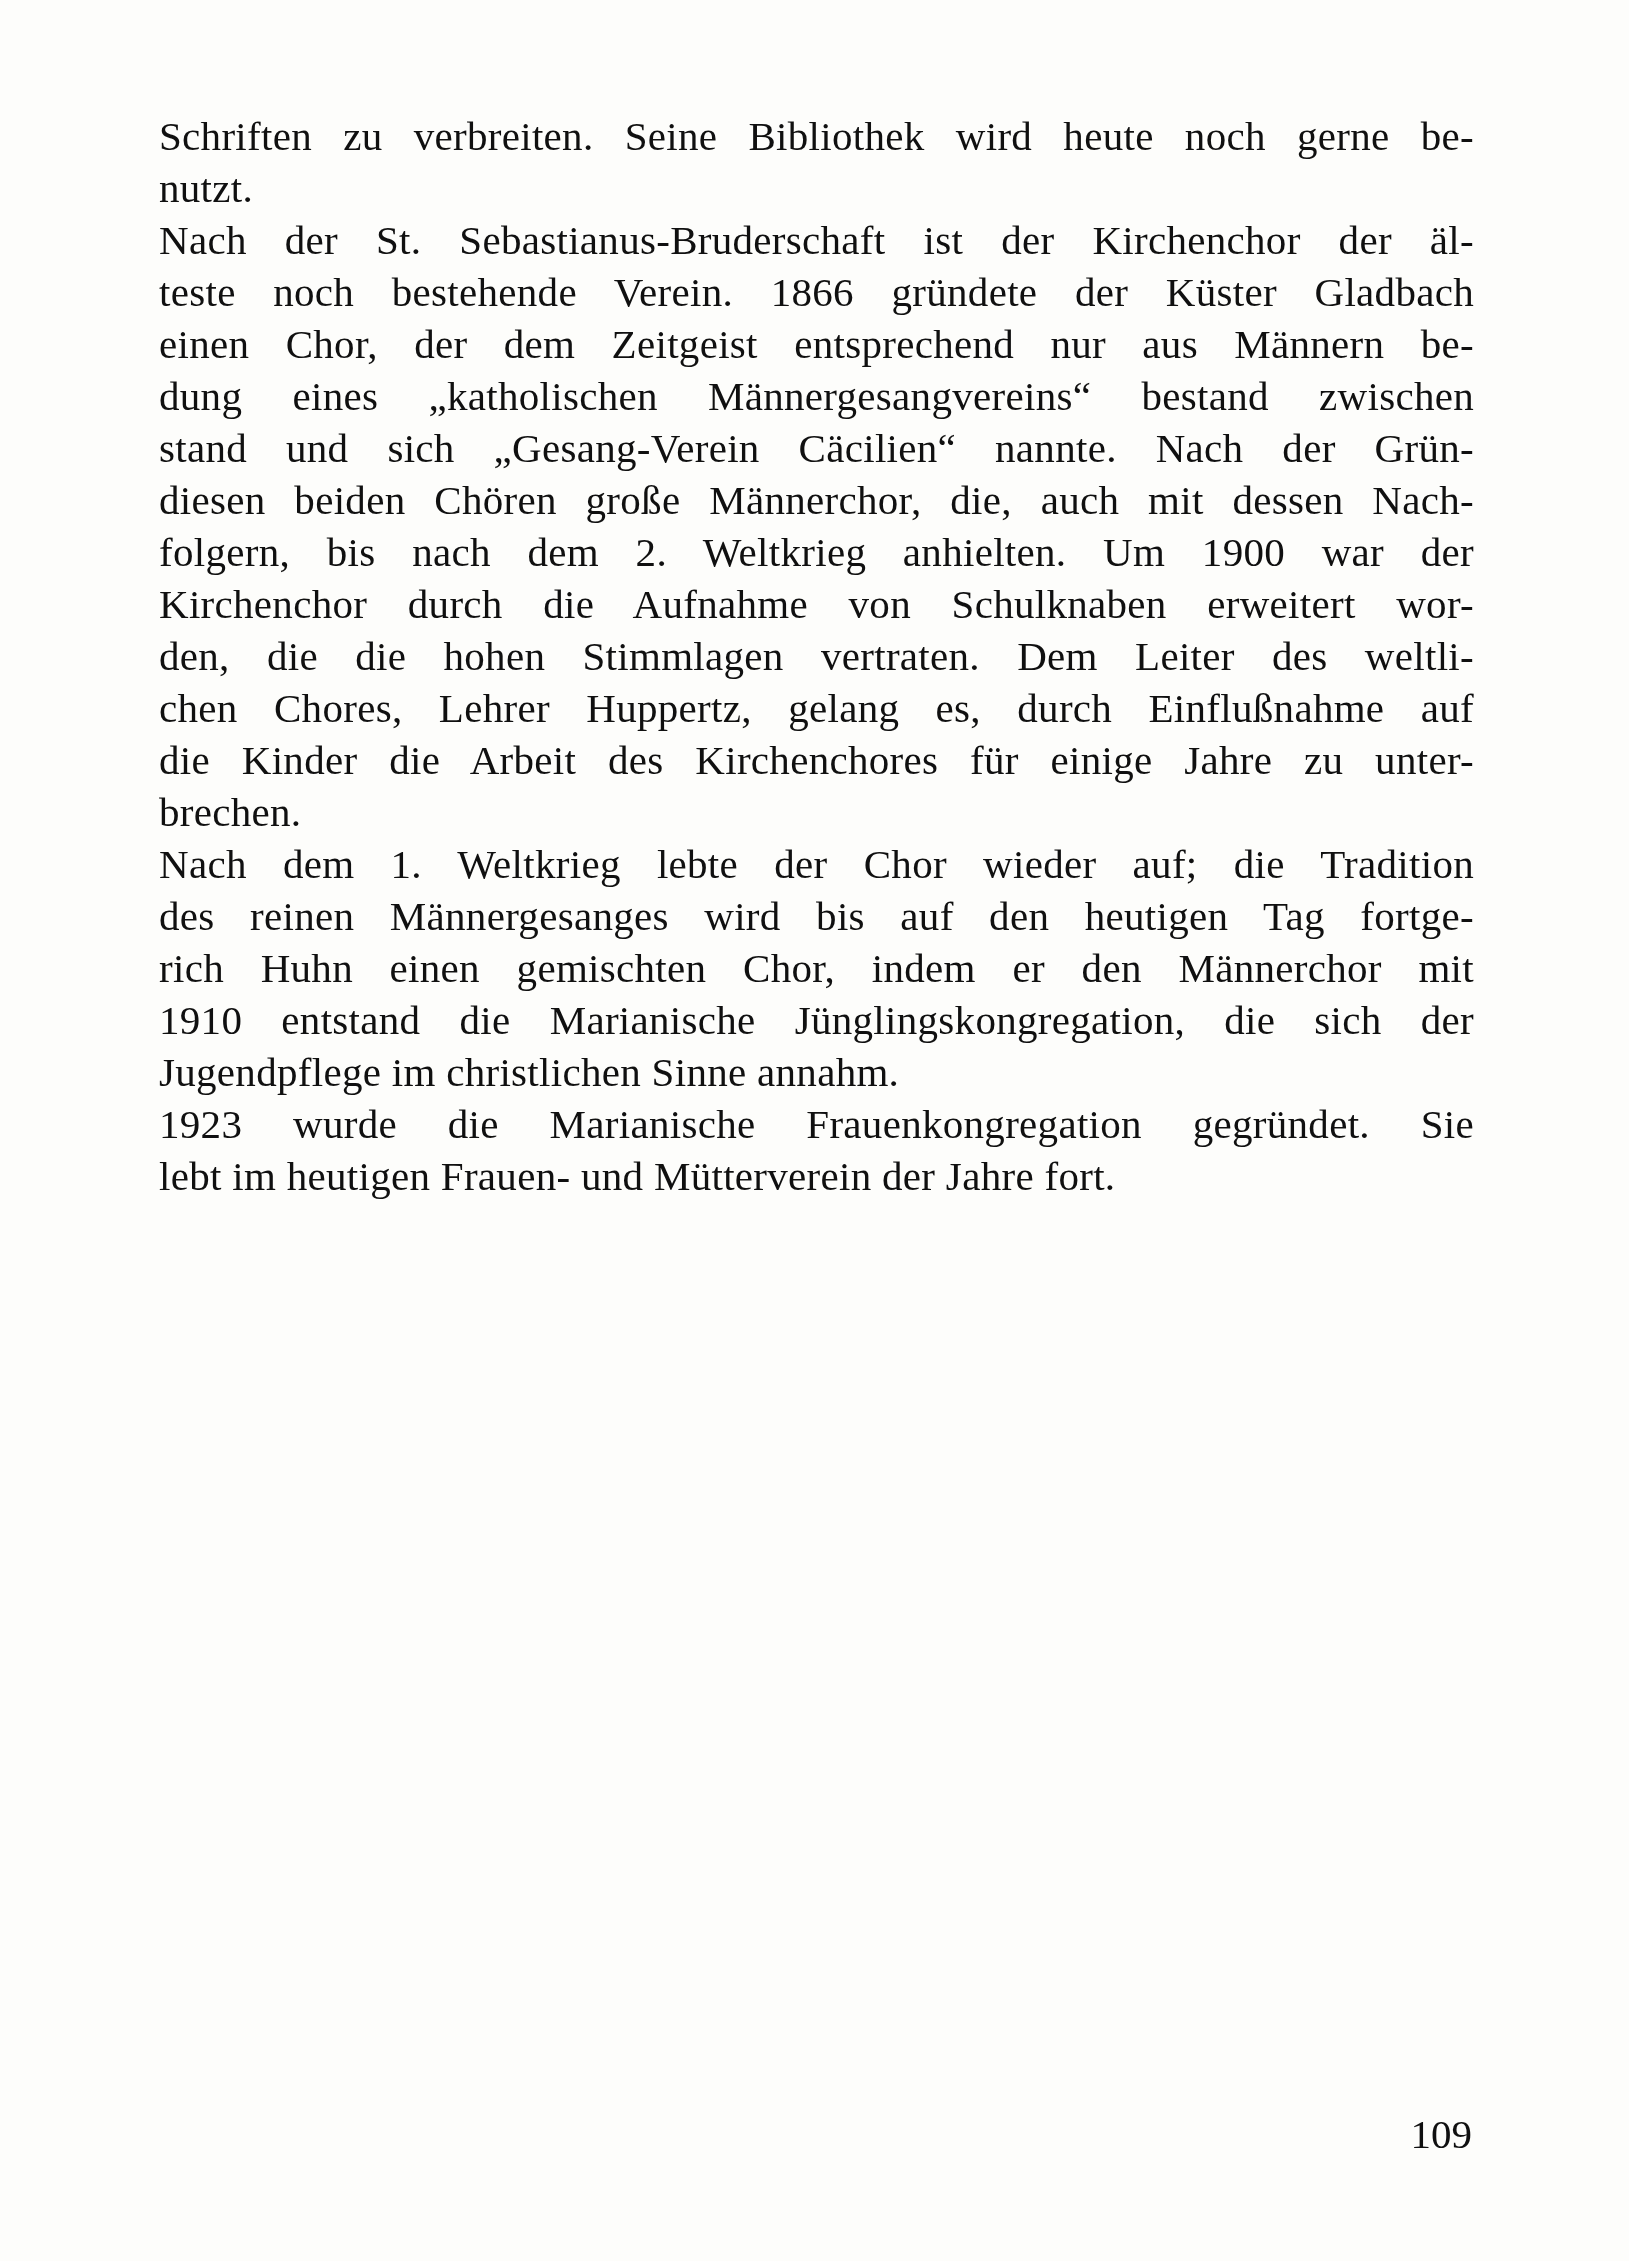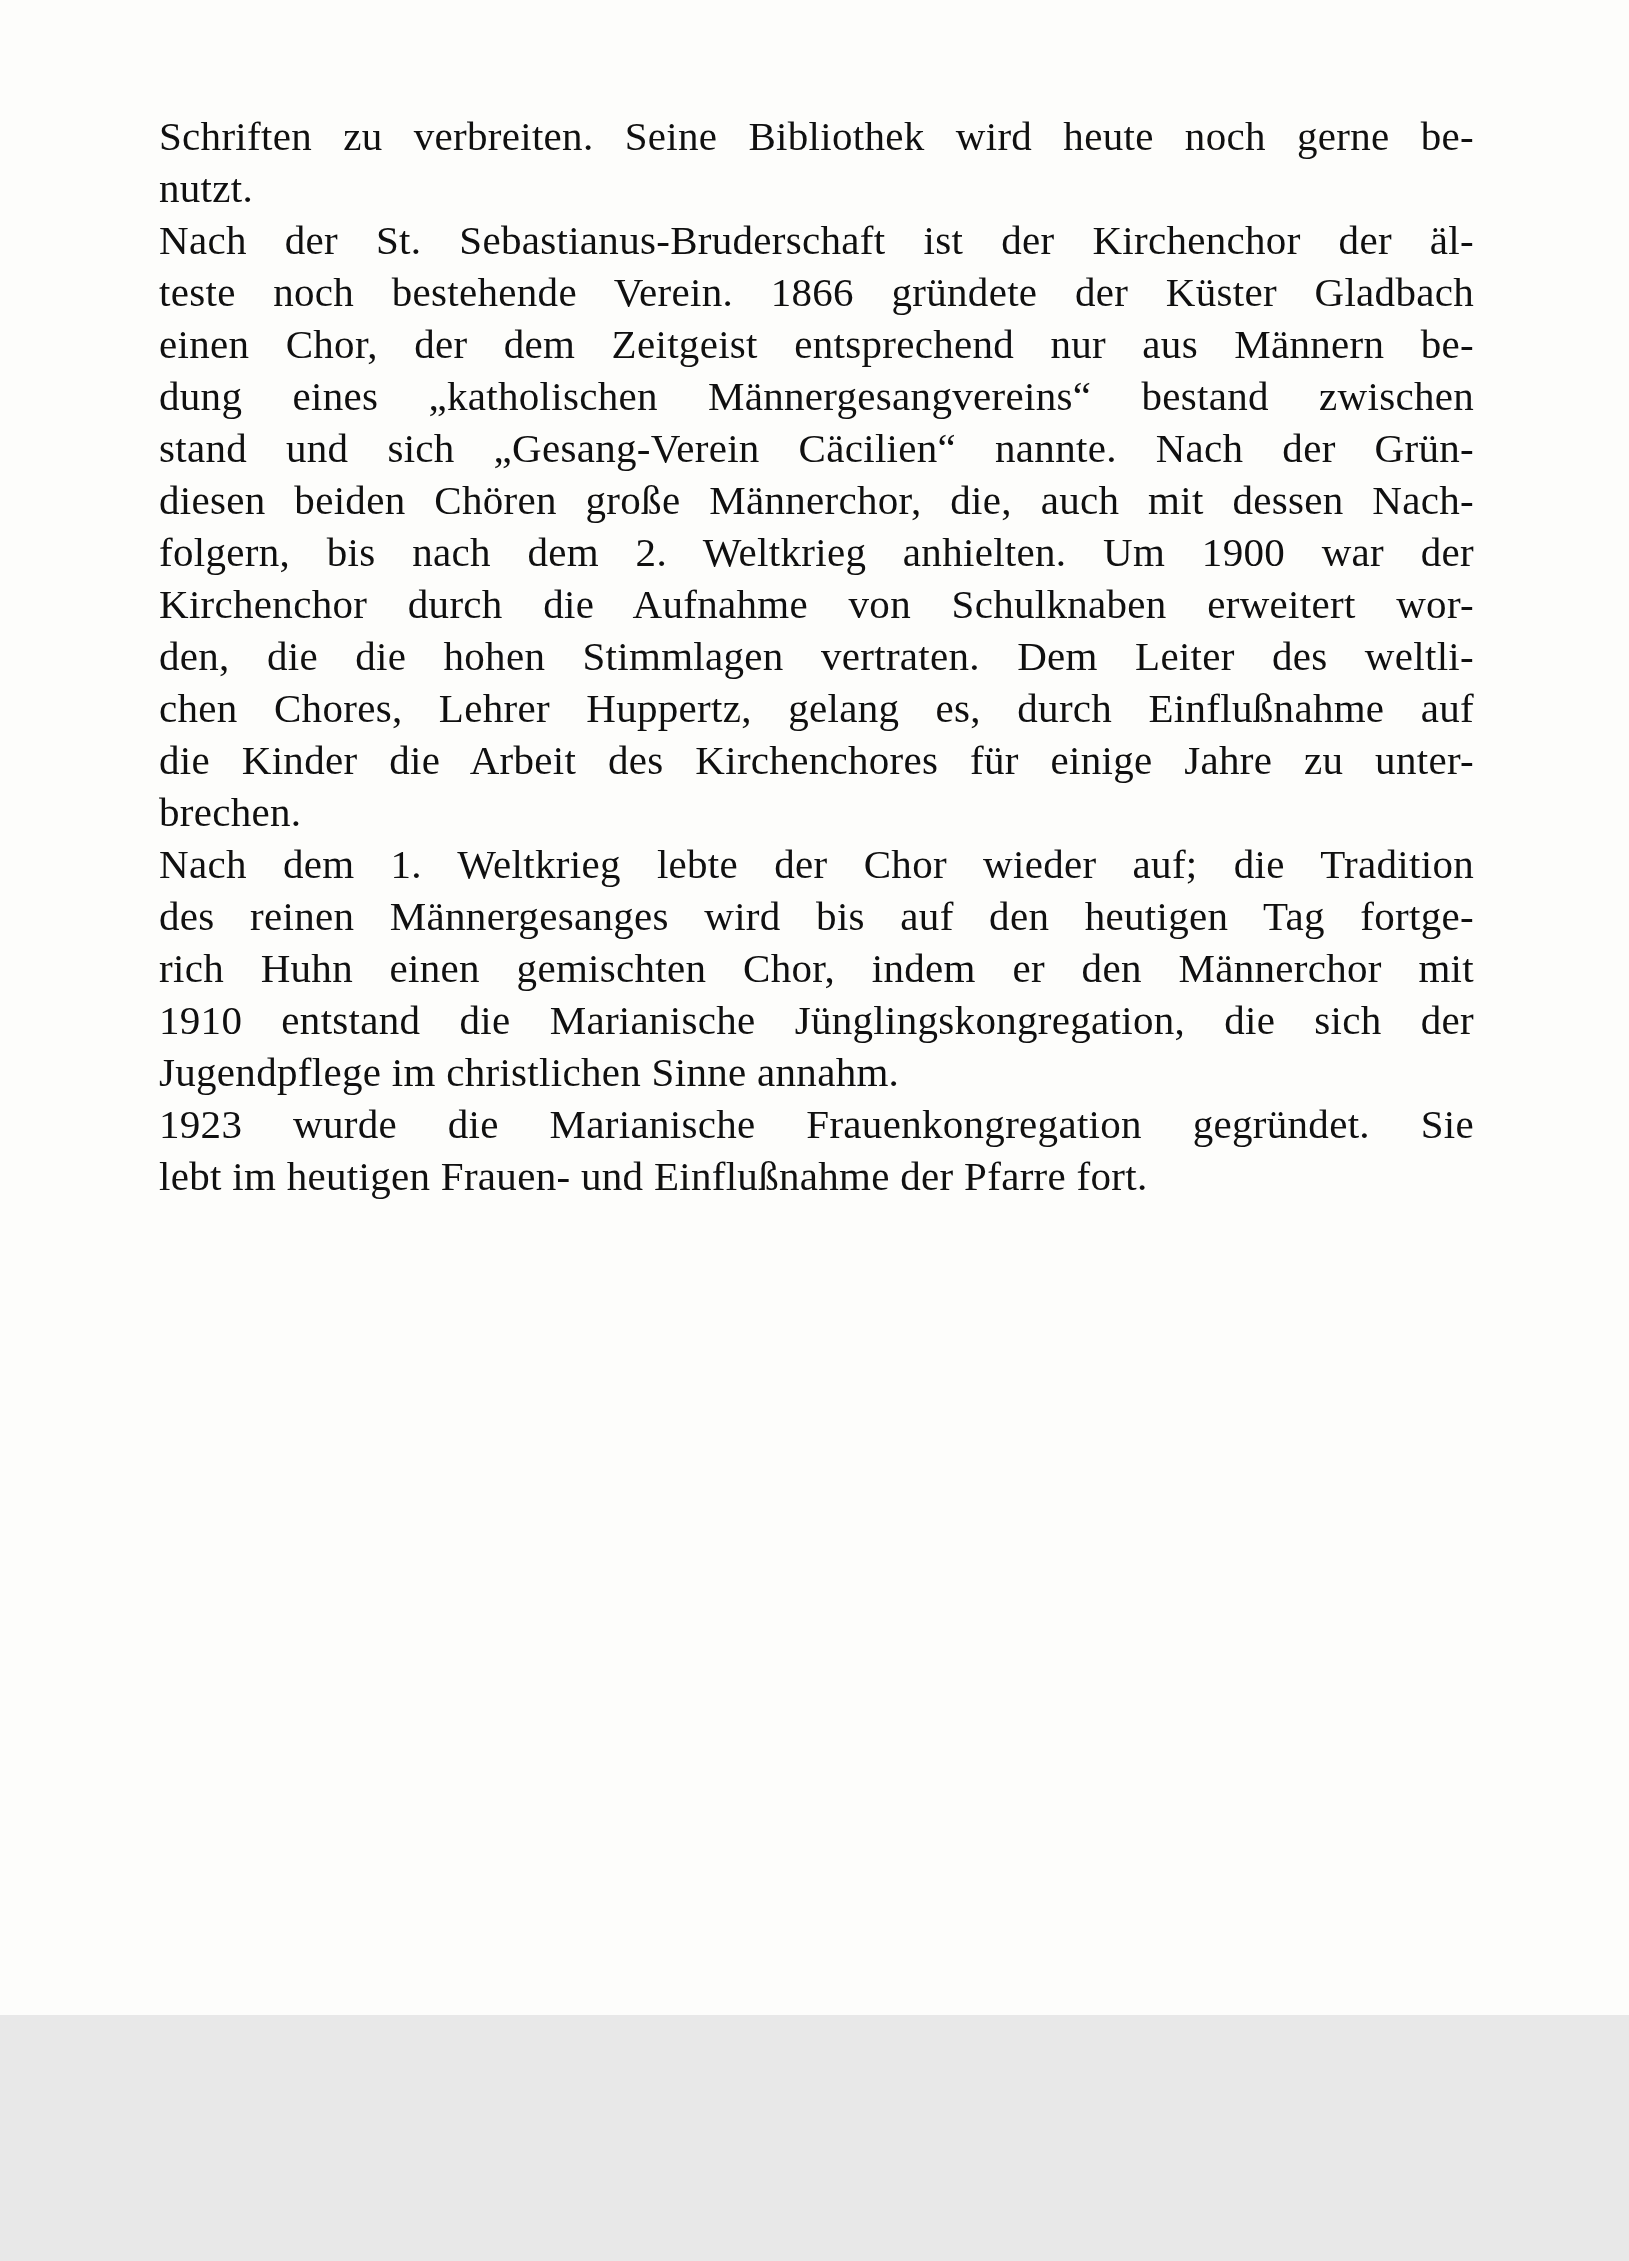--- a/index.html
+++ b/index.html
@@ -4,21 +4,21 @@
 <title>Scanned Book Page</title>
 <style>
   html, body {
     margin: 0;
     padding: 0;
     background: #e8e8e8;
   }
   .page {
     position: relative;
     width: 1630px;
-    height: 2015px;
+    height: 2261px;
     background: #fdfdfb;
     overflow: hidden;
     font-family: "Liberation Serif", "DejaVu Serif", serif;
     color: #101010;
   }
   .text-block {
     position: absolute;
     left: 159px;
     top: 110px;
     width: 1315px;
@@ -74,18 +74,18 @@
         <div class="line">Nach dem 1. Weltkrieg lebte der Chor wieder auf; die Tradition</div>
         <div class="line">des reinen Männergesanges wird bis auf den heutigen Tag fortge-</div>
         <div class="line">rich Huhn einen gemischten Chor, indem er den Männerchor mit</div>
       </div>
       <div class="paragraph">
         <div class="line">1910 entstand die Marianische Jünglingskongregation, die sich der</div>
         <div class="line last">Jugendpflege im christlichen Sinne annahm.</div>
       </div>
       <div class="paragraph">
         <div class="line">1923 wurde die Marianische Frauenkongregation gegründet. Sie</div>
-        <div class="line last">lebt im heutigen Frauen- und Einflußnahme der Pfarre fort.</div>
+        <div class="line last">lebt im heutigen Frauen- und Mütterverein der Jahre fort.</div>
       </div>
     </div>
   <div class="page-number">109</div>
 </div>
 
 
 </body></html>

